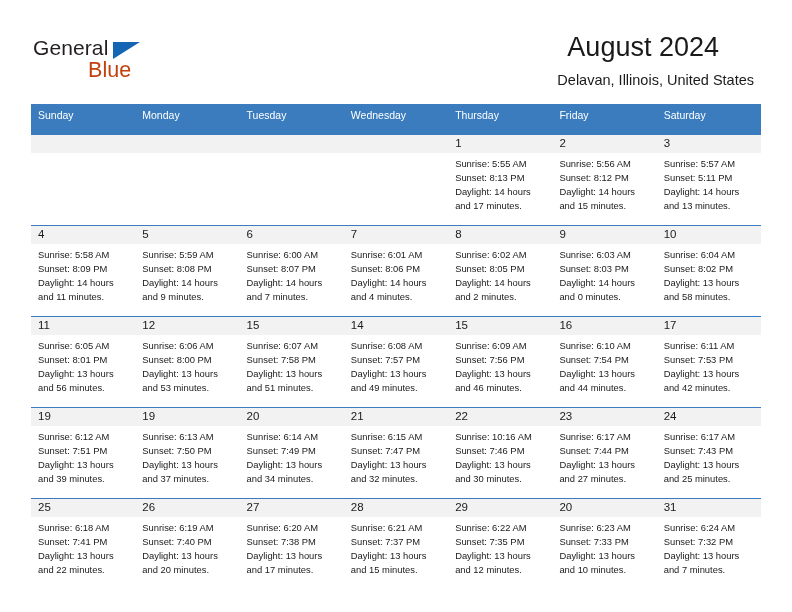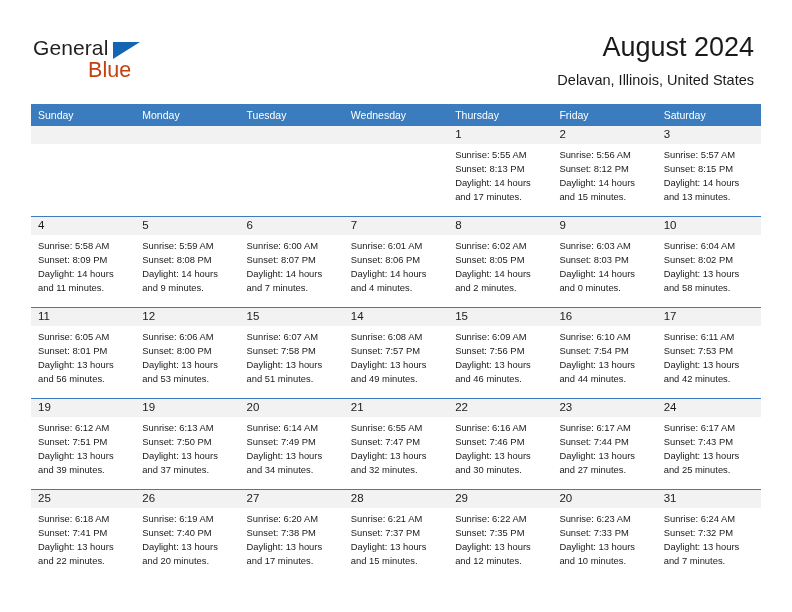--- a/index.html
+++ b/index.html
@@ -61,21 +61,21 @@
     font-size: 21.5px;
     letter-spacing: 0.1px;
     color: #c2410c;
     font-family: "Liberation Sans", sans-serif;
   }
 
   .title-block {
     position: absolute;
     right: 38px;
     top: 30px;
-    text-align: right;
+    text-align: center;
   }
   .cal-title {
     font-size: 27px;
     color: #1a1a1a;
     font-weight: normal;
     line-height: 34px;
     white-space: nowrap;
   }
   .cal-subtitle {
     font-size: 14.5px;
@@ -95,21 +95,21 @@
     width: 730px;
     border-collapse: collapse;
     table-layout: fixed;
   }
   .calendar th {
     background: #3a7cbe;
     color: #ffffff;
     font-size: 10.5px;
     font-weight: normal;
     text-align: left;
-    padding: 5px 0 5px 7px;
+    padding: 5px 0 14px 7px;
     height: 11px;
     line-height: 12px;
     border: none;
   }
   .calendar td {
     vertical-align: top;
     padding: 0;
     border: none;
     border-top: 1.4px solid #3a7cbe;
     height: 90px;
@@ -201,21 +201,21 @@
             <div class="cell-lines">
               <div>Sunrise: 5:56 AM</div>
               <div>Sunset: 8:12 PM</div>
               <div class="daylight">Daylight: 14 hours and 15 minutes.</div>
             </div>
           </td>
           <td class="">
             <div class="daynum-band">3</div>
             <div class="cell-lines">
               <div>Sunrise: 5:57 AM</div>
-              <div>Sunset: 8:15 PM</div>
+              <div>Sunset: 5:11 PM</div>
               <div class="daylight">Daylight: 14 hours and 13 minutes.</div>
             </div>
           </td>
         </tr>
         <tr class="week-row">
           <td class="">
             <div class="daynum-band">4</div>
             <div class="cell-lines">
               <div>Sunrise: 5:58 AM</div>
               <div>Sunset: 8:09 PM</div>
@@ -350,29 +350,29 @@
             <div class="daynum-band">20</div>
             <div class="cell-lines">
               <div>Sunrise: 6:14 AM</div>
               <div>Sunset: 7:49 PM</div>
               <div class="daylight">Daylight: 13 hours and 34 minutes.</div>
             </div>
           </td>
           <td class="">
             <div class="daynum-band">21</div>
             <div class="cell-lines">
-              <div>Sunrise: 6:55 AM</div>
+              <div>Sunrise: 6:15 AM</div>
               <div>Sunset: 7:47 PM</div>
               <div class="daylight">Daylight: 13 hours and 32 minutes.</div>
             </div>
           </td>
           <td class="">
             <div class="daynum-band">22</div>
             <div class="cell-lines">
-              <div>Sunrise: 6:16 AM</div>
+              <div>Sunrise: 10:16 AM</div>
               <div>Sunset: 7:46 PM</div>
               <div class="daylight">Daylight: 13 hours and 30 minutes.</div>
             </div>
           </td>
           <td class="">
             <div class="daynum-band">23</div>
             <div class="cell-lines">
               <div>Sunrise: 6:17 AM</div>
               <div>Sunset: 7:44 PM</div>
               <div class="daylight">Daylight: 13 hours and 27 minutes.</div>

